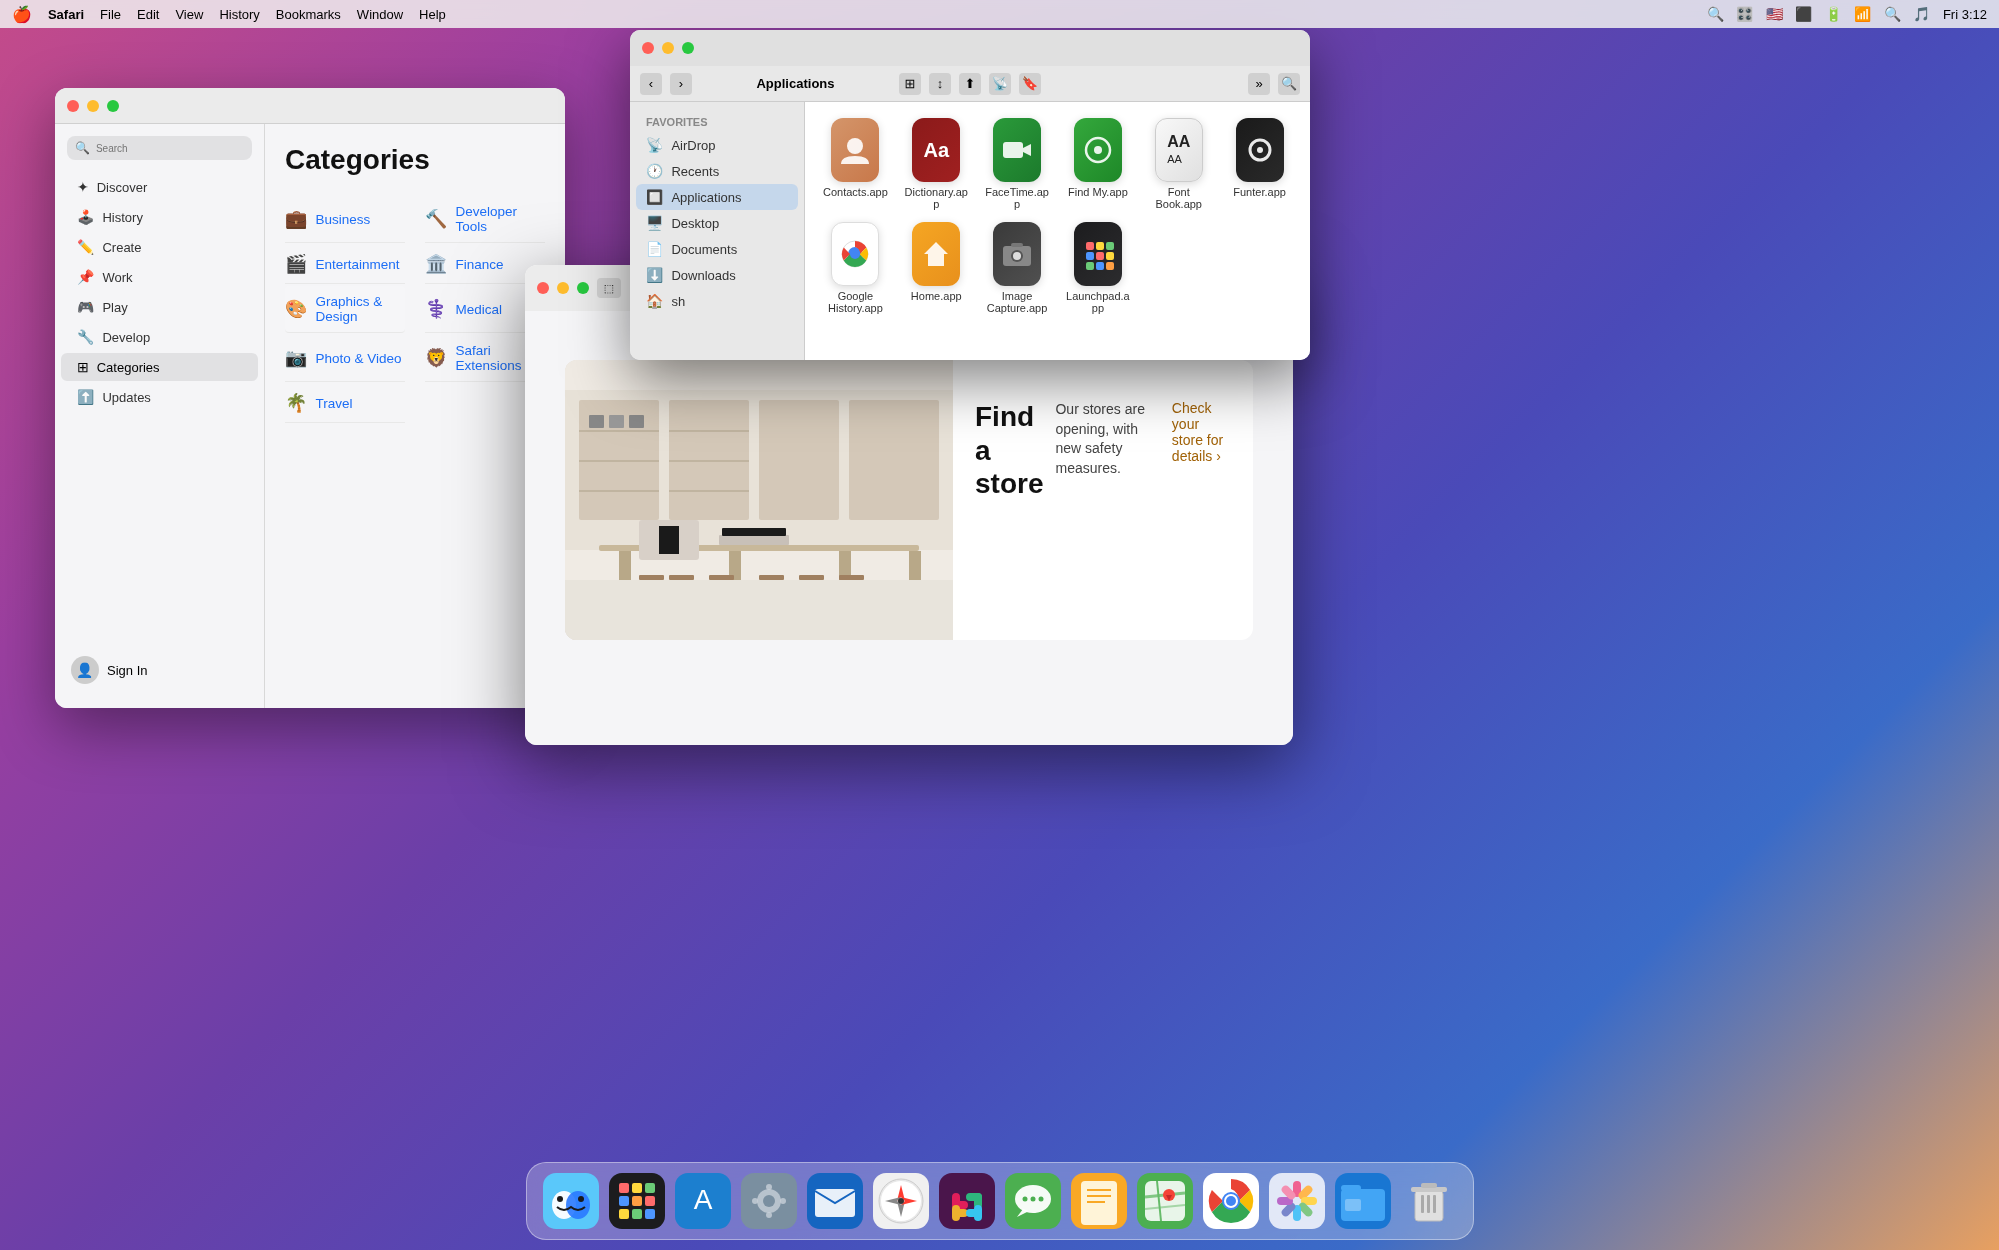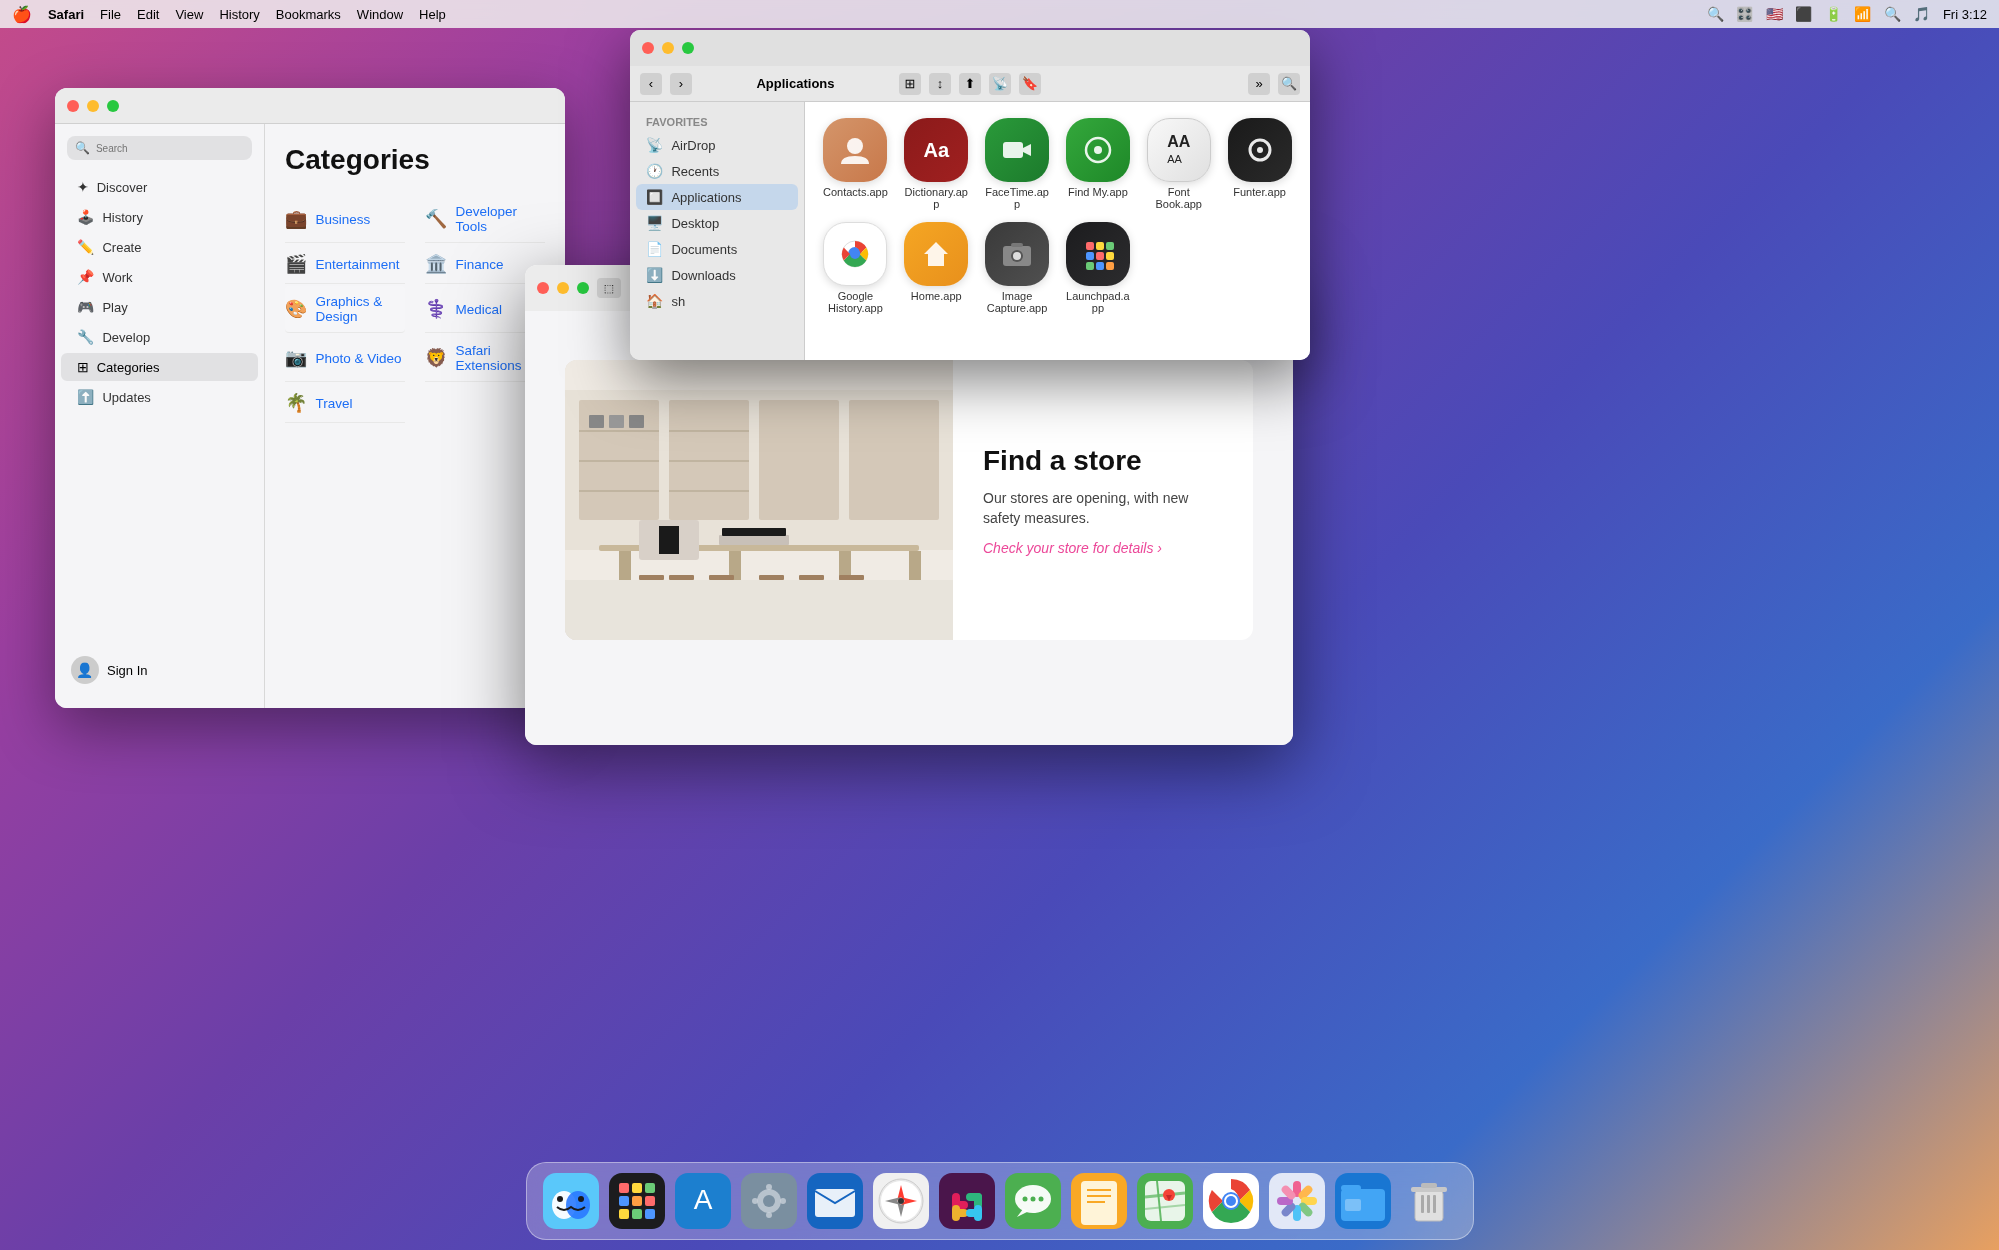--- a/index.html
+++ b/index.html
@@ -298,22 +298,22 @@
       overflow-y: auto;
     }
     .app-tile {
       display: flex;
       flex-direction: column;
       align-items: center;
       gap: 4px;
       cursor: pointer;
     }
     .app-icon-box {
-      width: 64px; height: 64px;
-      border-radius: 23px;
+      width: 48px; height: 64px;
+      border-radius: 12px;
       display: flex; align-items: center; justify-content: center;
       font-size: 30px;
       box-shadow: 0 2px 8px rgba(0,0,0,0.15);
     }
     .app-icon-label {
       font-size: 11px;
       text-align: center;
       color: #333;
       word-break: break-word;
     }
@@ -415,42 +415,41 @@
       overflow: hidden;
     }
     .store-interior {
       width: 100%;
       height: 100%;
       background: linear-gradient(180deg, #f0ebe4 0%, #e8e0d8 50%, #d0c8bc 100%);
       position: relative;
     }
     .apple-find-store {
       width: 300px;
-      padding: 40px 30px;
-      display: flex;
-      flex-direction: column;
+      padding: 40px 22px;
+      display: flex;
+      flex-direction: row;
       justify-content: center;
       gap: 12px;
     }
     .find-store-title {
       font-size: 28px;
       font-weight: 700;
       color: #111;
       line-height: 1.2;
     }
     .find-store-desc {
       font-size: 14px;
       color: #444;
       line-height: 1.4;
     }
     .find-store-link {
-      color: #ec4899;
+      color: #a16207;
       font-size: 14px;
       cursor: pointer;
-      font-style: italic;
     }
 
     .graphics-design-highlight {
       background: rgba(255,255,255,0.15);
       border-radius: 4px;
     }
   </style>
 </head>
 <body>
 

